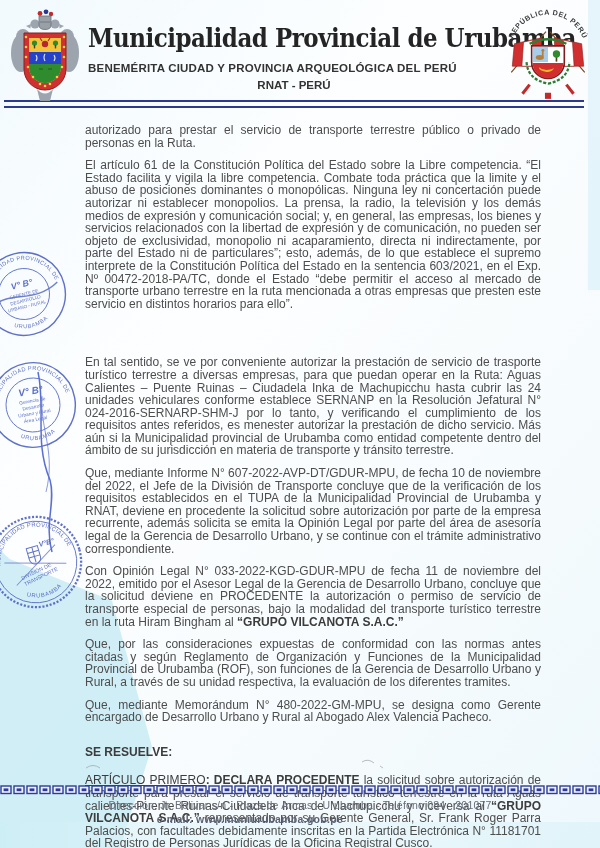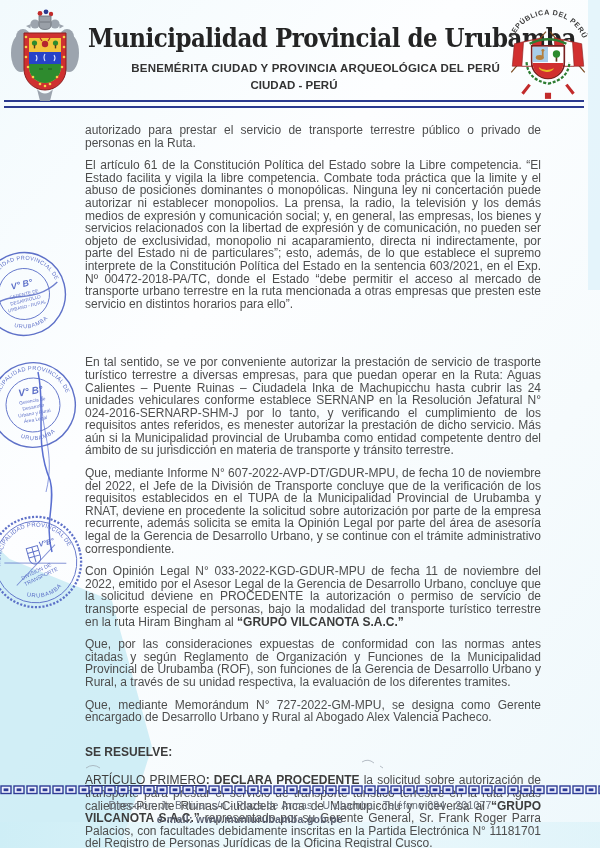--- a/index.html
+++ b/index.html
@@ -12,21 +12,21 @@
              clip-path:polygon(0% 0%,6% 3%,70% 17%,95% 66%,75% 100%,0% 100%);}
   .wash-bottom{left:0;top:822px;width:600px;height:26px;opacity:.6;
                background:linear-gradient(90deg,#cdeef6,#e8f8fc 45%,#d7f1f8);}
   .wash-right{right:0;top:0;width:12px;height:290px;background:#ddf1f9;opacity:.75;}
   
   .crest-left{position:absolute;left:8px;top:9px;width:74px;height:98px;z-index:3;}
   .crest-right{position:absolute;right:5px;top:5px;width:94px;height:100px;z-index:3;}
   .hd-title{position:absolute;left:88px;right:100px;top:24px;text-align:center;
             font-family:"DejaVu Serif",serif;font-weight:700;font-size:23px;color:#242424;
             letter-spacing:-.5px;white-space:nowrap;transform:scaleY(1.12);}
-  .hd-sub{position:absolute;left:88px;right:100px;top:62px;text-align:right;
+  .hd-sub{position:absolute;left:88px;right:100px;top:62px;text-align:left;
           font-weight:700;font-size:11.5px;color:#333;letter-spacing:.2px;}
   .hd-sub2{position:absolute;left:88px;right:100px;top:79px;text-align:center;
            font-weight:700;font-size:11.5px;color:#333;}
   .rule{position:absolute;left:4px;right:16px;top:100px;height:4px;z-index:1;
         border-top:2.5px solid #2b3a8f;border-bottom:2.5px solid #2b3a8f;}
   
   .doc{position:absolute;left:85px;top:124px;width:456px;color:#4d4d4d;
        font-size:12px;line-height:12.6px;text-align:justify;z-index:2;}
   .doc p{margin:0 0 10px 0;}
   .doc p.gap-xl{margin-bottom:46px;}
@@ -105,21 +105,21 @@
         <circle cx="48" cy="68" r="1.3"></circle>
       <circle cx="53" cy="58" r="1.3"></circle>
         <circle cx="55" cy="48" r="1.3"></circle>
         <circle cx="55" cy="38" r="1.3"></circle>
         <circle cx="55" cy="28" r="1.3"></circle>
     </g>
   </svg>
 
   <div class="hd-title">Municipalidad Provincial de Urubamba</div>
   <div class="hd-sub">BENEMÉRITA CIUDAD Y PROVINCIA ARQUEOLÓGICA DEL PERÚ</div>
-  <div class="hd-sub2">CIUDAD - PERÚ</div>
+  <div class="hd-sub2">RNAT - PERÚ</div>
   <div class="rule"></div>
 
   <svg class="crest-right" viewBox="0 0 92 98">
     <defs>
         <path id="peruArc" d="M 10,38 A 37,37 0 0 1 82,38"></path>
       </defs>
     <text font-size="7" font-weight="bold" fill="#3a3a3a" letter-spacing="0.6" font-family="Liberation Sans,sans-serif">
       <textPath href="#peruArc" startOffset="50%" text-anchor="middle">REPÚBLICA DEL PERÚ</textPath>
     </text>
     <line x1="10" y1="66" x2="44" y2="26" stroke="#7a4a1f" stroke-width="1.2"></line>
@@ -147,21 +147,21 @@
     <path d="M43,86 h6 v6 h-6 z" fill="#c22b2b"></path>
   </svg>
 
   <div class="doc">
     <p><span>autorizado para prestar el servicio de transporte terrestre público o privado de personas en la Ruta.</span></p>
     <p class="gap-xl"><span>El artículo 61 de la Constitución Política del Estado sobre la Libre competencia. </span><span class="r-i">“El Estado facilita y vigila la libre competencia. Combate toda práctica que la limite y el abuso de posiciones dominantes o monopólicas. Ninguna ley ni concertación puede autorizar ni establecer monopolios. La prensa, la radio, la televisión y los demás medios de expresión y comunicación social; y, en general, las empresas, los bienes y servicios relacionados con la libertad de expresión y de comunicación, no pueden ser objeto de exclusividad, monopolio ni acaparamiento, directa ni indirectamente, por parte del Estado ni de particulares”</span><span>; esto, además, de lo que establece el supremo interprete de la Constitución Política del Estado en la sentencia 603/2021, en el Exp. Nº 00472-2018-PA/TC, donde el Estado </span><span class="r-i">“debe permitir el acceso al mercado de transporte urbano terrestre en la ruta mencionada a otras empresas que presten este servicio en distintos horarios para ello”.</span></p>
     <p><span>En tal sentido, se ve por conveniente autorizar la prestación de servicio de trasporte turístico terrestre a diversas empresas, para que puedan operar en la Ruta: Aguas Calientes – Puente Ruinas – Ciudadela Inka de Machupicchu hasta cubrir las 24 unidades vehiculares conforme establece SERNANP en la Resolución Jefatural N° 024-2016-SERNARP-SHM-J por lo tanto, y verificando el cumplimiento de los requisitos antes referidos, es menester autorizar la prestación de dicho servicio. Más aún si la Municipalidad provincial de Urubamba como entidad competente dentro del ámbito de su jurisdicción en materia de transporte y tránsito terrestre.</span></p>
     <p><span>Que, mediante Informe N° 607-2022-AVP-DT/GDUR-MPU, de fecha 10 de noviembre del 2022, el Jefe de la División de Transporte concluye que de la verificación de los requisitos establecidos en el TUPA de la Municipalidad Provincial de Urubamba y RNAT, deviene en procedente la solicitud sobre autorización por parte de la empresa recurrente, además solicita se emita la Opinión Legal por parte del área de asesoría legal de la Gerencia de Desarrollo Urbano, y se continue con el trámite administrativo correspondiente.</span></p>
     <p><span>Con Opinión Legal N° 033-2022-KGD-GDUR-MPU de fecha 11 de noviembre del 2022, emitido por el Asesor Legal de la Gerencia de Desarrollo Urbano, concluye que la solicitud deviene en PROCEDENTE la autorización o permiso de servicio de transporte especial de personas, bajo la modalidad del transporte turístico terrestre en la ruta Hiram Bingham al </span><span class="r-b">“GRUPO VILCANOTA S.A.C.”</span></p>
     <p><span>Que, por las consideraciones expuestas de conformidad con las normas antes citadas y según Reglamento de Organización y Funciones de la Municipalidad Provincial de Urubamba (ROF), son funciones de la Gerencia de Desarrollo Urbano y Rural, a través de su unidad respectiva, la evaluación de los diferentes tramites.</span></p>
-    <p class="gap-lg"><span>Que, mediante Memorándum N° 727-2022-GM-MPU, se designa como Gerente encargado de Desarrollo Urbano y Rural al Abogado Alex Valencia Pacheco.</span></p>
+    <p class="gap-lg"><span>Que, mediante Memorándum N° 480-2022-GM-MPU, se designa como Gerente encargado de Desarrollo Urbano y Rural al Abogado Alex Valencia Pacheco.</span></p>
     <p class="heading r-b"><span>SE RESUELVE:</span></p>
     <p><span class="r-bu">ARTÍCULO PRIMERO</span><span class="r-b">: DECLARA PROCEDENTE </span><span>la solicitud sobre autorización de transporte para prestar el servicio de transporte turístico terrestre en la ruta Aguas calientes-Puente Ruinas-Ciudadela Inca de Machupicchu y viceversa al </span><span class="r-b">“GRUPO VILCANOTA S.A.C.”</span><span> representado por su Gerente General, Sr. Frank Roger Parra Palacios, con facultades debidamente inscritas en la Partida Electrónica N° 11181701 del Registro de Personas Jurídicas de la Oficina Registral Cusco.</span></p>
   </div>
 
   <svg class="stamp stamp-a" viewBox="0 0 100 100">
     <defs>
       <path id="saTop" d="M 11,50 A 39,39 0 0 1 89,50"></path>
       <path id="saBot" d="M 13,52 A 37,37 0 0 0 87,52"></path>
     </defs>
     <circle cx="50" cy="50" r="47" fill="none" stroke="currentColor" stroke-width="1.6"></circle>

